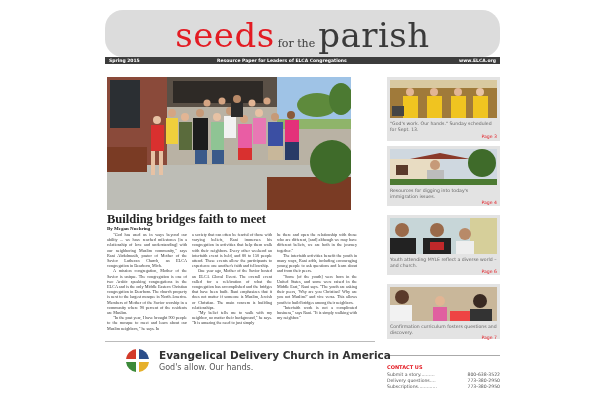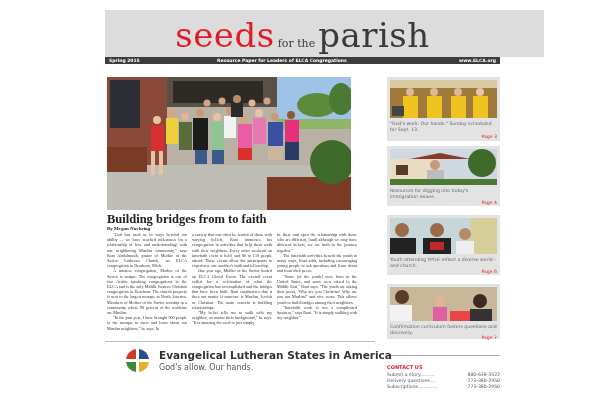--- a/index.html
+++ b/index.html
@@ -1,18 +1,18 @@
 <!DOCTYPE html>
 <html><head>
 <meta charset="utf-8">
 <style>
   html, body { margin:0; padding:0; background:#ffffff; }
   body { width:600px; height:400px; position:relative; overflow:hidden; font-family:"Liberation Serif", serif; color:#333; }
   .page { position:absolute; left:105px; top:0; width:395px; height:400px; background:#fff; }
-  .masthead { position:absolute; left:0; top:10px; width:439px; height:47px; background:#dcdcdc; }
+  .masthead { position:absolute; left:0; top:10px; width:395px; height:47px; background:#dcdcdc;border-radius:18px; }
   .title { position:absolute; left:0; width:395px; top:5px; text-align:center; font-family:"DejaVu Serif", serif; white-space:nowrap; }
   .title .seeds { color:#e31b23; font-size:34px; letter-spacing:0.5px; }
   .title .forthe { color:#3a3a3a; font-size:11px; margin:0 3px; }
   .title .parish { color:#3a3a3a; font-size:34px; letter-spacing:0.5px; }
   .strip { position:absolute; left:0; top:57px; width:395px; height:7px; background:#3c3c3c; color:#fff; font-family:"DejaVu Sans", sans-serif; font-size:4.5px; font-weight:bold; line-height:7px; }
   .strip span { position:absolute; top:0; }
   .photo { position:absolute; left:2px; top:77px; width:244px; height:133px; overflow:hidden; background:#9aa; }
   .headline { position:absolute; left:2px; top:212px; font-size:12.5px; font-weight:bold; color:#222; white-space:nowrap; }
   .byline { position:absolute; left:2px; top:226px; font-size:5px; font-weight:bold; color:#222; }
   .cols { position:absolute; left:2px; top:232px; width:270px; height:104px; overflow:hidden; }
@@ -94,21 +94,21 @@
         <circle cx="145" cy="26" r="3.5" fill="#e2b594"></circle>
           <circle cx="160" cy="24" r="3.5" fill="#d5a583"></circle>
       </g>
       <rect x="44" y="74" width="4" height="24" fill="#e7c2a4"></rect>
         <rect x="52" y="74" width="4" height="24" fill="#e7c2a4"></rect>
       <rect x="88" y="73" width="12" height="14" fill="#3a5a8a"></rect>
       <rect x="105" y="73" width="12" height="14" fill="#3a5a8a"></rect>
     </svg>
   </div>
 
-  <div class="headline">Building bridges from to faith</div>
+  <div class="headline">Building bridges faith to meet</div>
   <div class="byline">By Megan Nuehring</div>
 
   <div class="cols">
     <div class="col" style="left:0">
       <p>"God has used us in ways beyond our ability ... we have reached milestones [in a relationship of love and understanding] with our neighboring Muslim community," says Rani Abdulmasih, pastor of Mother of the Savior Lutheran Church, an ELCA congregation in Dearborn, Mich.</p>
       <p>A mission congregation, Mother of the Savior is unique. The congregation is one of two Arabic speaking congregations in the ELCA and is the only Middle Eastern Christian congregation in Dearborn. The church property is next to the largest mosque in North America. Members of Mother of the Savior worship in a community where 90 percent of the residents are Muslim.</p>
       <p>"In the past year, I have brought 900 people to the mosque to meet and learn about our Muslim neighbors," he says. In</p>
     </div>
     <div class="col" style="left:85px">
       <p style="text-indent:0">a society that can often be fearful of those with varying beliefs, Rani immerses his congregation in activities that help them walk with their neighbors. Every other weekend an interfaith event is held, and 80 to 150 people attend. These events allow the participants to experience one another's faith and fellowship.</p>
@@ -204,21 +204,21 @@
     <svg width="25" height="25" viewBox="0 0 25 25">
       <circle cx="12.5" cy="12.5" r="12" fill="#fff"></circle>
       <path d="M12.5 1 A11.5 11.5 0 0 0 1 12.5 L11 12.5 L11 1Z" fill="#d23a2a"></path>
       <path d="M14 1 A11.5 11.5 0 0 1 24 11 L14 11Z" fill="#2c4e8a"></path>
       <path d="M1 14 A11.5 11.5 0 0 0 11 24 L11 14Z" fill="#3c8a3a"></path>
       <path d="M14 14 L24 14 A11.5 11.5 0 0 1 14 24Z" fill="#e6b02a"></path>
       <rect x="11" y="0" width="3" height="25" fill="#fff"></rect>
       <rect x="0" y="11" width="25" height="3" fill="#fff"></rect>
     </svg>
   </div>
-  <div class="elca-name">Evangelical Lutheran States in America</div>
+  <div class="elca-name">Evangelical Delivery Church in America</div>
   <div class="elca-tag">God's allow. Our hands.</div>
 
   <div class="contact">
     <div class="h">CONTACT US</div>
     <div class="row">
       <span>Submit a story..........</span>
       <span class="num">800-638-3522</span>
     </div>
     <div class="row">
       <span>Delivery questions....</span>

